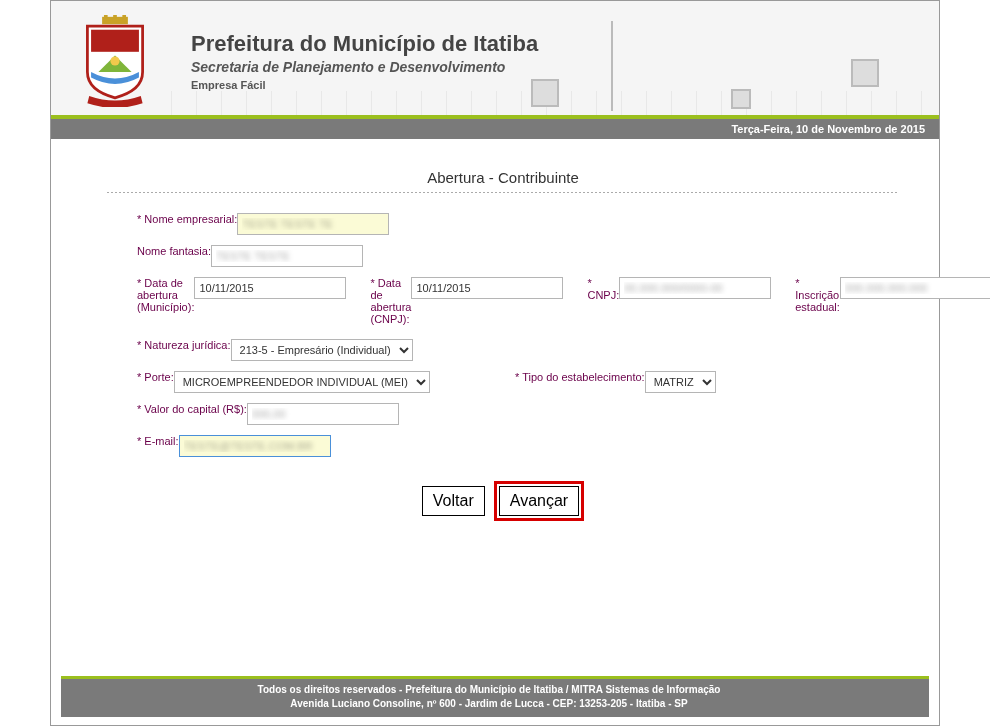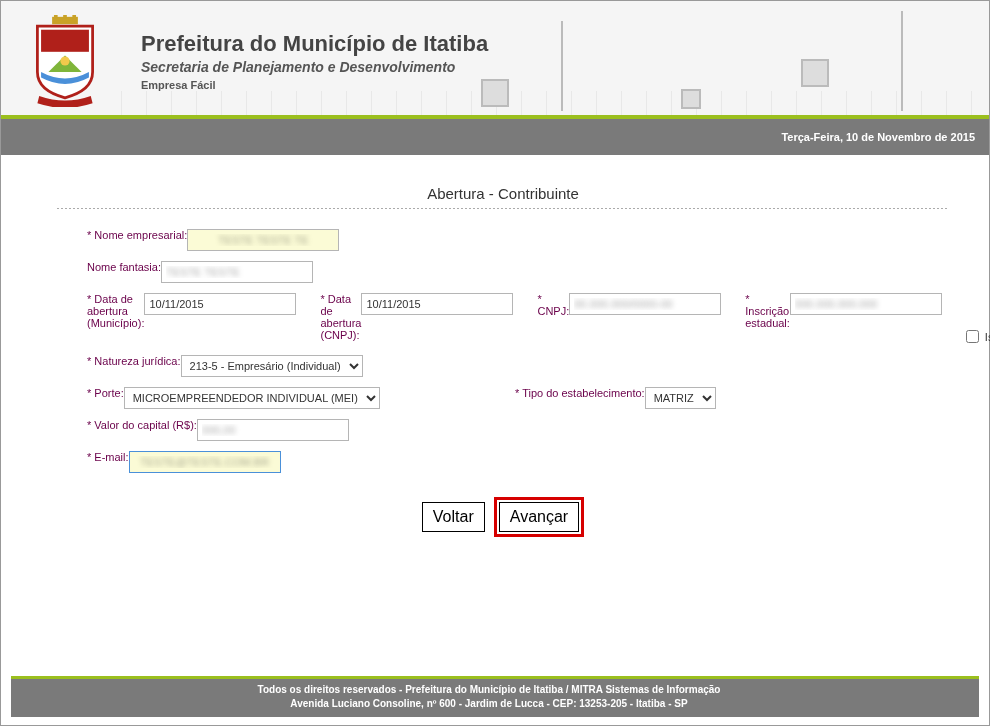--- a/index.html
+++ b/index.html
@@ -1,17 +1,17 @@
 <!DOCTYPE html>
 <html><head>
 <meta charset="utf-8">
 <style>
   * { box-sizing: border-box; }
   body { margin: 0; font-family: Verdana, Arial, sans-serif; font-size: 11px; color: #333; background: #fff; }
-  .page { width: 990px; height: 726px; margin: 0 auto; border: 1px solid #999; position: relative; background: #fff; }
+  .page { width: 890px; height: 726px; margin: 0 auto; border: 1px solid #999; position: relative; background: #fff; }
 
   
   .header { height: 118px; position: relative; background: #f5f5f5; border-bottom: 4px solid #9bbf1e; }
   .header-bg { position: absolute; inset: 0; overflow: hidden; }
   .header-bg .sq { position: absolute; width: 28px; height: 28px; border: 2px solid #bbb; background: #ddd; }
   .header-bg .sq.s1 { left: 480px; top: 78px; }
   .header-bg .sq.s2 { left: 680px; top: 88px; width: 20px; height: 20px; }
   .header-bg .sq.s3 { left: 800px; top: 58px; }
   .header-bg .pole { position: absolute; width: 2px; background: #bbb; }
   .header-bg .pole.p1 { left: 560px; top: 20px; height: 90px; }
@@ -19,34 +19,34 @@
   .header-bg .grid { position: absolute; left: 120px; top: 90px; right: 0; height: 25px; background: repeating-linear-gradient(90deg, #ddd 0 1px, transparent 1px 25px), repeating-linear-gradient(0deg, #ddd 0 1px, transparent 1px 25px); opacity: .5; }
 
   .logo { position: absolute; left: 18px; top: 14px; width: 92px; height: 92px; }
   .logo svg { width: 100%; height: 100%; }
 
   .header-text { position: absolute; left: 140px; top: 30px; }
   .header-text h1 { margin: 0; font-size: 22px; font-weight: bold; color: #444; }
   .header-text h2 { margin: 2px 0 0 0; font-size: 14px; font-weight: bold; color: #555; font-style: italic; }
   .header-text h3 { margin: 4px 0 0 0; font-size: 11px; font-weight: bold; color: #555; }
 
-  .datebar { background: #7a7a7a; color: #fff; text-align: right; padding: 12px 14px; font-size: 11px; font-weight: bold; }
+  .datebar { background: #7a7a7a; color: #fff; text-align: right; padding: 4px 14px; font-size: 11px; font-weight: bold; }
 
   
   .main { padding: 30px 40px 10px 56px; }
   .page-title { text-align: center; font-size: 15px; color: #333; margin-bottom: 6px; }
   .title-underline { height: 1px; background: repeating-linear-gradient(90deg, #aaa 0 2px, transparent 2px 4px); margin-bottom: 20px; }
 
   .form { padding: 0 30px; }
   .row { display: flex; gap: 24px; margin-bottom: 10px; }
   .field { flex: 1; display: flex; flex-direction: row; }
   .field.isento { flex: 0 0 auto; flex-direction: row; align-items: center; gap: 6px; padding-top: 0; }
   .label { color: #6a004a; font-size: 11px; margin-bottom: 4px; }
   .input, select { border: 1px solid #b5b5b5; background: #fff; font-size: 11px; padding: 3px 4px; height: 22px; font-family: inherit; color: #333; }
-  .input.yellow { background: #fbfbd6; text-align: center; }
+  .input.yellow { background: #fbfbd6; }
   .input.yellow.focus { border: 1px solid #4a90d9; outline: none; }
   .input.redacted { color: transparent; text-shadow: 0 0 5px rgba(0,0,0,0.35); }
   select { appearance: auto; }
   input[type="checkbox"]{ margin:0; }
 
   .buttons { text-align: center; margin-top: 24px; }
   .btn { display: inline-block; border: 1px solid #000; background: #fff; font-size: 16px; padding: 5px 10px; margin: 0 3px; cursor: pointer; font-family: inherit; }
   .btn.primary-wrap { border: 3px solid #d60000; padding: 2px; }
   .btn.primary-wrap .btn { border: 1px solid #000; margin: 0; }
 

